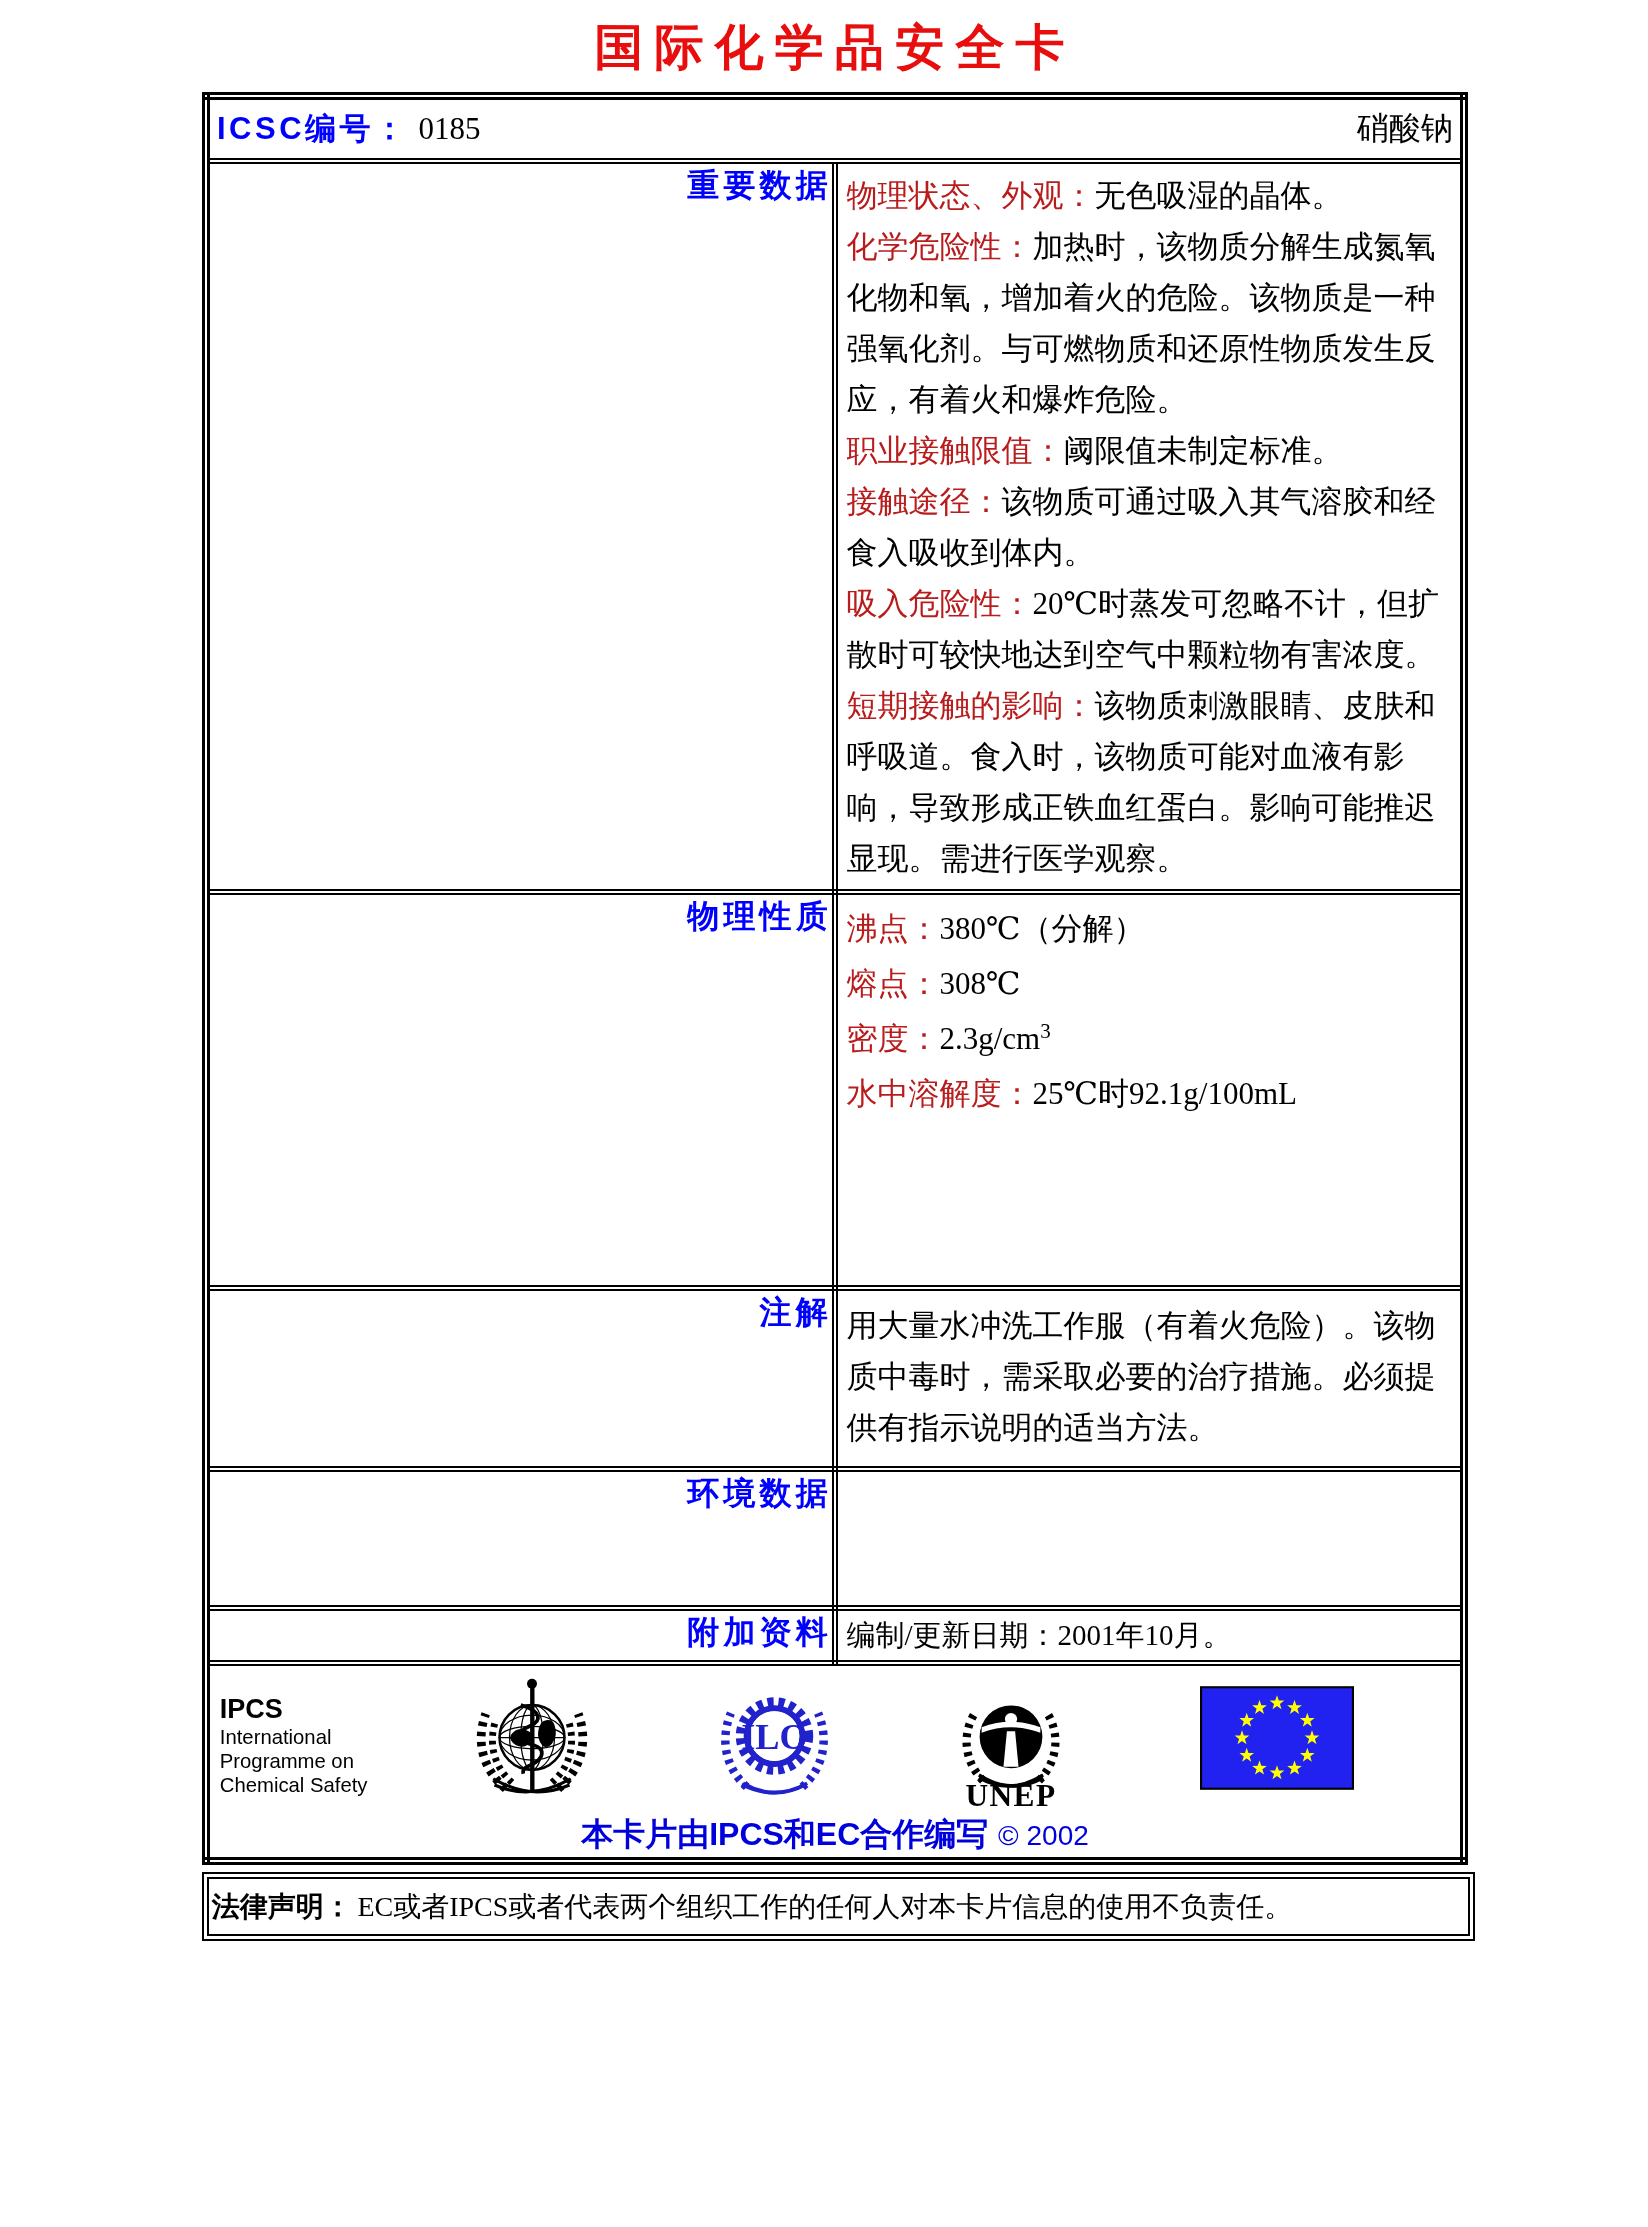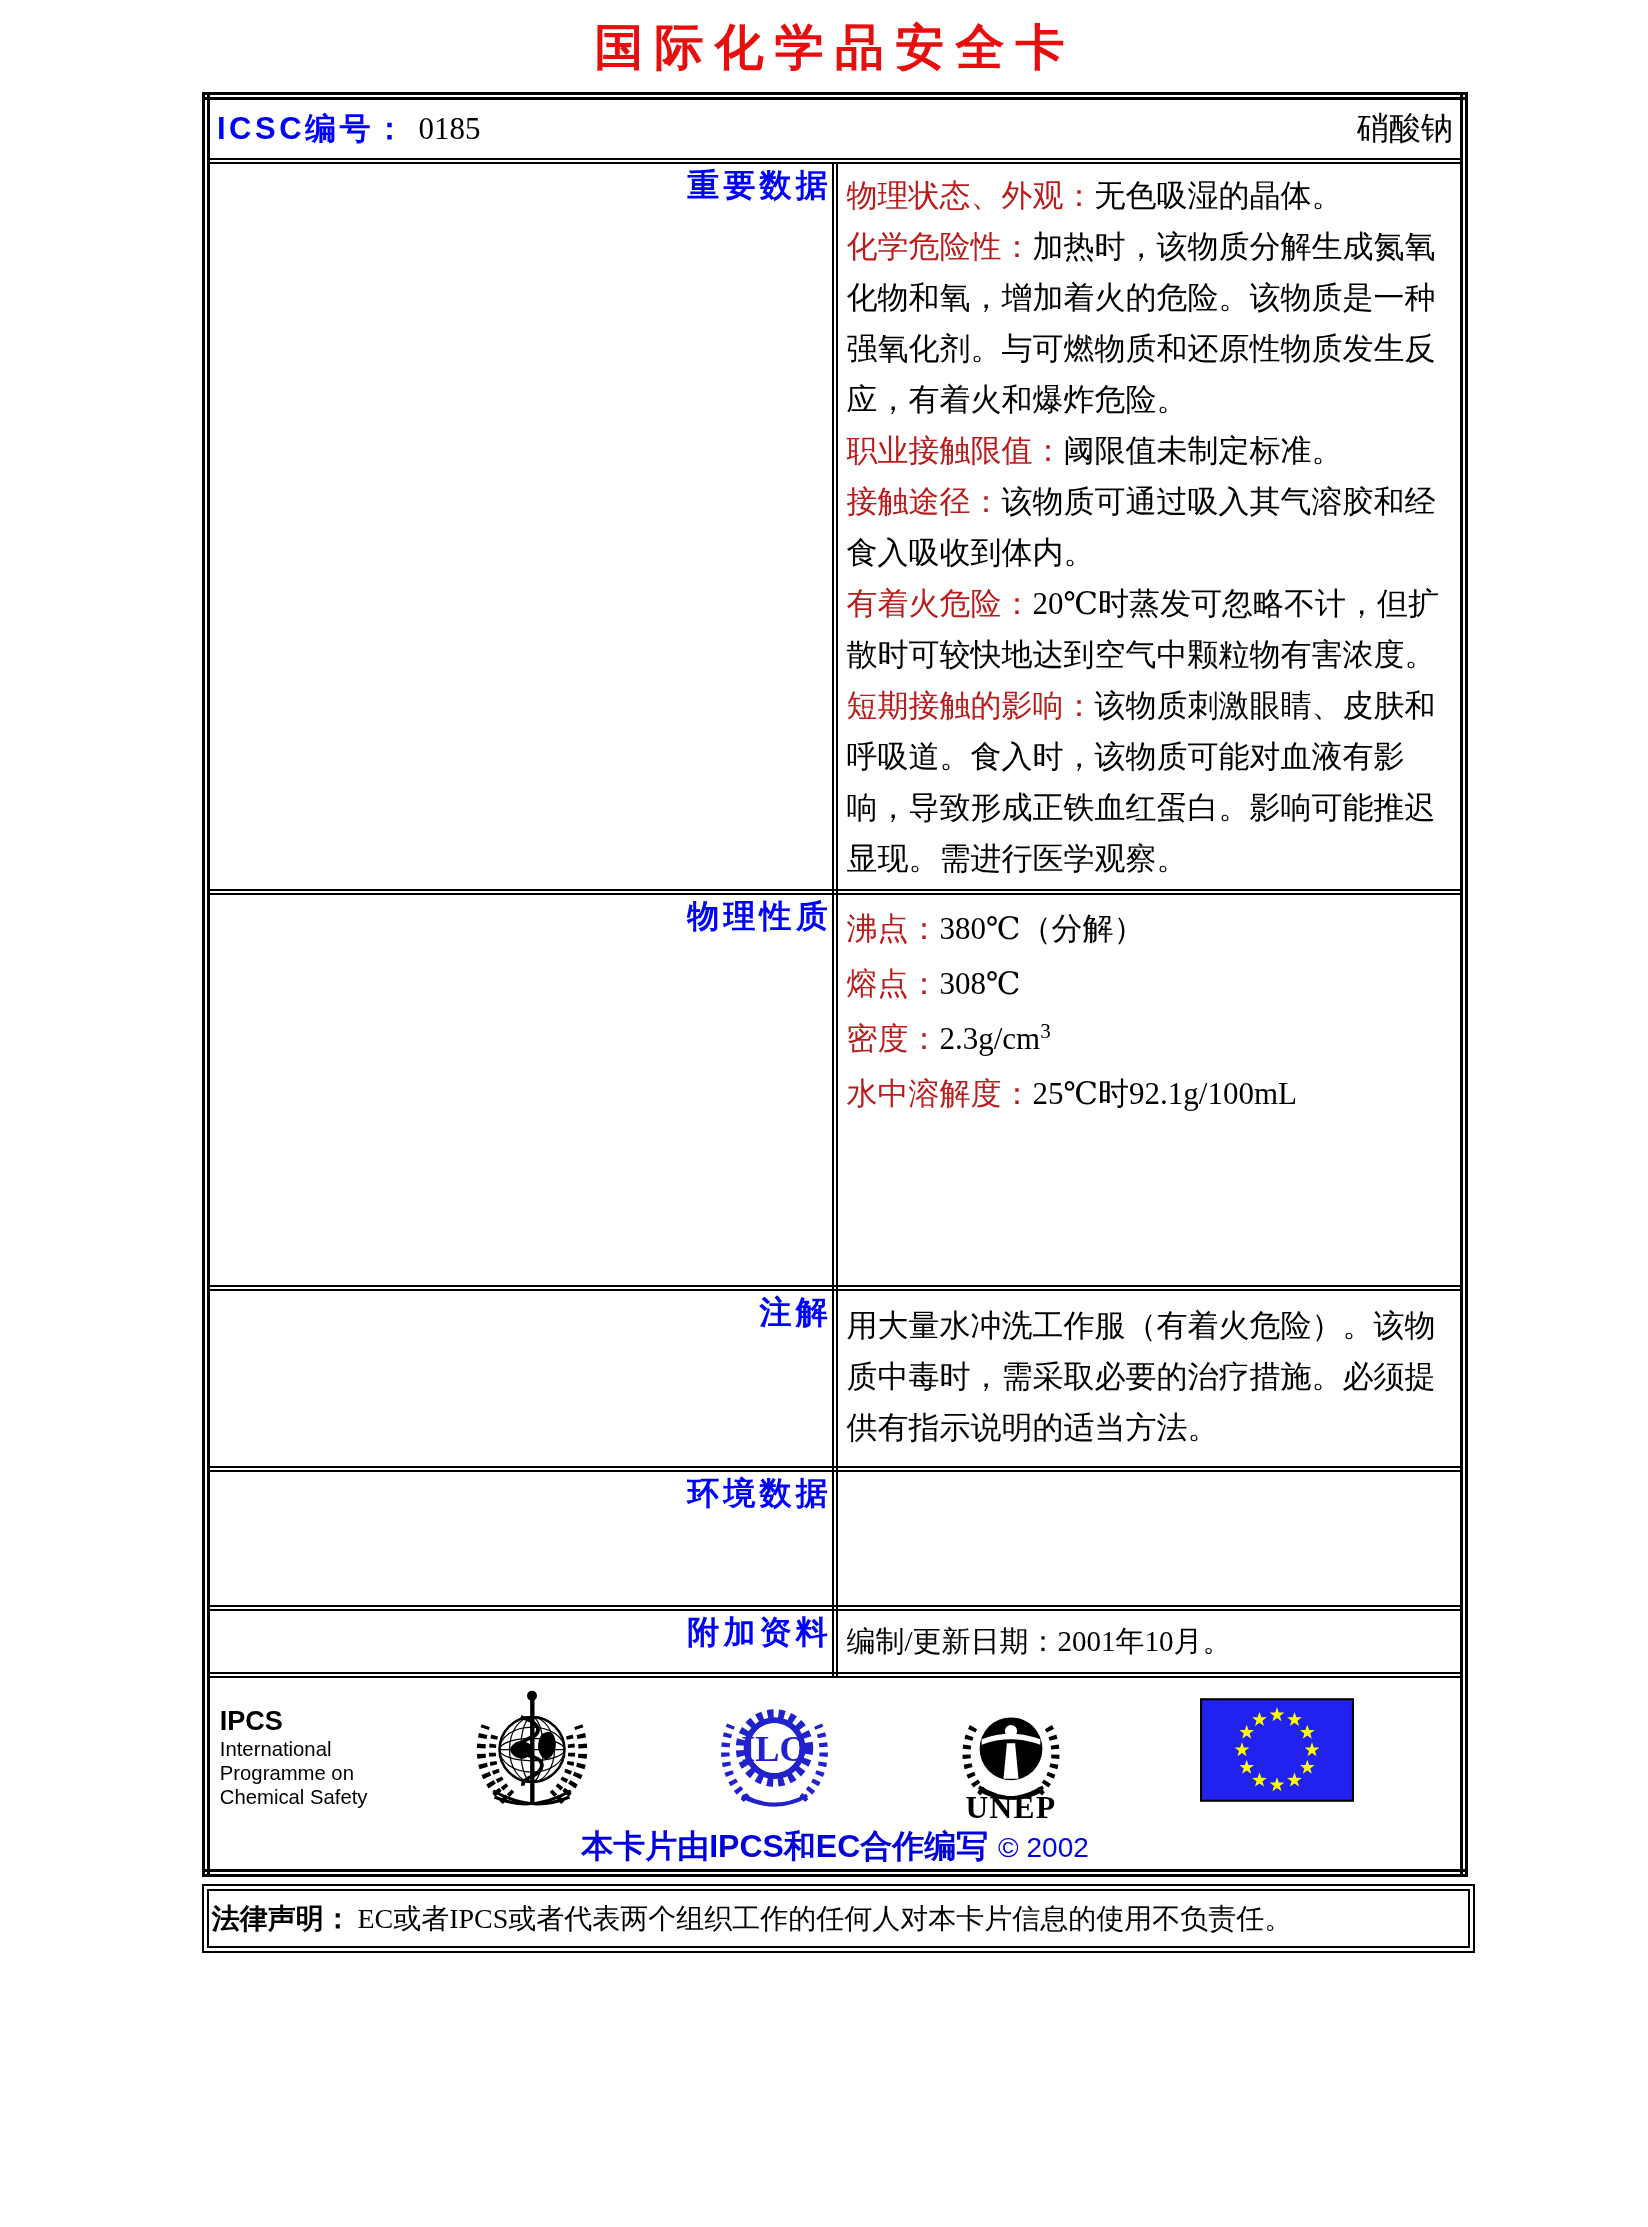--- a/index.html
+++ b/index.html
@@ -37,21 +37,21 @@
   .chem-name{font-size:32px;color:#000;white-space:nowrap;}
   .content{padding:5.6px 9.8px 5.6px 8.4px;}
   .item{font-size:31px;line-height:51px;color:#000;}
   .phys .item{line-height:55px;}
   .item .lbl{
     font-family:"Liberation Sans","DejaVu Sans",sans-serif;
     font-weight:normal;color:#b91c1c;
   }
   .item sup{font-size:21px;vertical-align:super;line-height:0;}
   .plain{font-size:31px;line-height:51px;color:#000;padding:8.4px 9.8px 5.6px 8.4px;}
-  .addinfo-cell{height:61px;display:flex;align-items:center;padding:0 8.4px;
+  .addinfo-cell{height:49px;display:flex;align-items:center;padding:0 8.4px;
     font-size:29px;color:#000;}
   .logos-cell{height:191px;position:relative;}
   .ipcs-block{
     position:absolute;left:9.8px;top:28px;
     font-family:"Liberation Sans","DejaVu Sans",sans-serif;color:#000;
   }
   .ipcs-acronym{font-weight:bold;font-size:27px;line-height:31px;}
   .ipcs-line{font-size:20.3px;line-height:24px;}
   .logo{position:absolute;}
   .logo-who{left:258px;top:8.4px;}
@@ -96,21 +96,21 @@
     </tr>
 
     <tr>
       <td class="side" style="height:642px;">重要数据</td>
       <td>
         <div class="content">
           <div class="item"><span class="lbl">物理状态、外观：</span><span>无色吸湿的晶体。</span></div>
           <div class="item"><span class="lbl">化学危险性：</span><span>加热时，该物质分解生成氮氧化物和氧，增加着火的危险。该物质是一种强氧化剂。与可燃物质和还原性物质发生反应，有着火和爆炸危险。</span></div>
           <div class="item"><span class="lbl">职业接触限值：</span><span>阈限值未制定标准。</span></div>
           <div class="item"><span class="lbl">接触途径：</span><span>该物质可通过吸入其气溶胶和经食入吸收到体内。</span></div>
-          <div class="item"><span class="lbl">有着火危险：</span><span>20℃时蒸发可忽略不计，但扩散时可较快地达到空气中颗粒物有害浓度。</span></div>
+          <div class="item"><span class="lbl">吸入危险性：</span><span>20℃时蒸发可忽略不计，但扩散时可较快地达到空气中颗粒物有害浓度。</span></div>
           <div class="item"><span class="lbl">短期接触的影响：</span><span>该物质刺激眼睛、皮肤和呼吸道。食入时，该物质可能对血液有影响，导致形成正铁血红蛋白。影响可能推迟显现。需进行医学观察。</span></div>
         </div>
       </td>
     </tr>
 
     <tr>
       <td class="side" style="height:390px;">物理性质</td>
       <td>
         <div class="content phys">
           <div class="item"><span class="lbl">沸点：</span><span>380℃（分解）</span></div>

